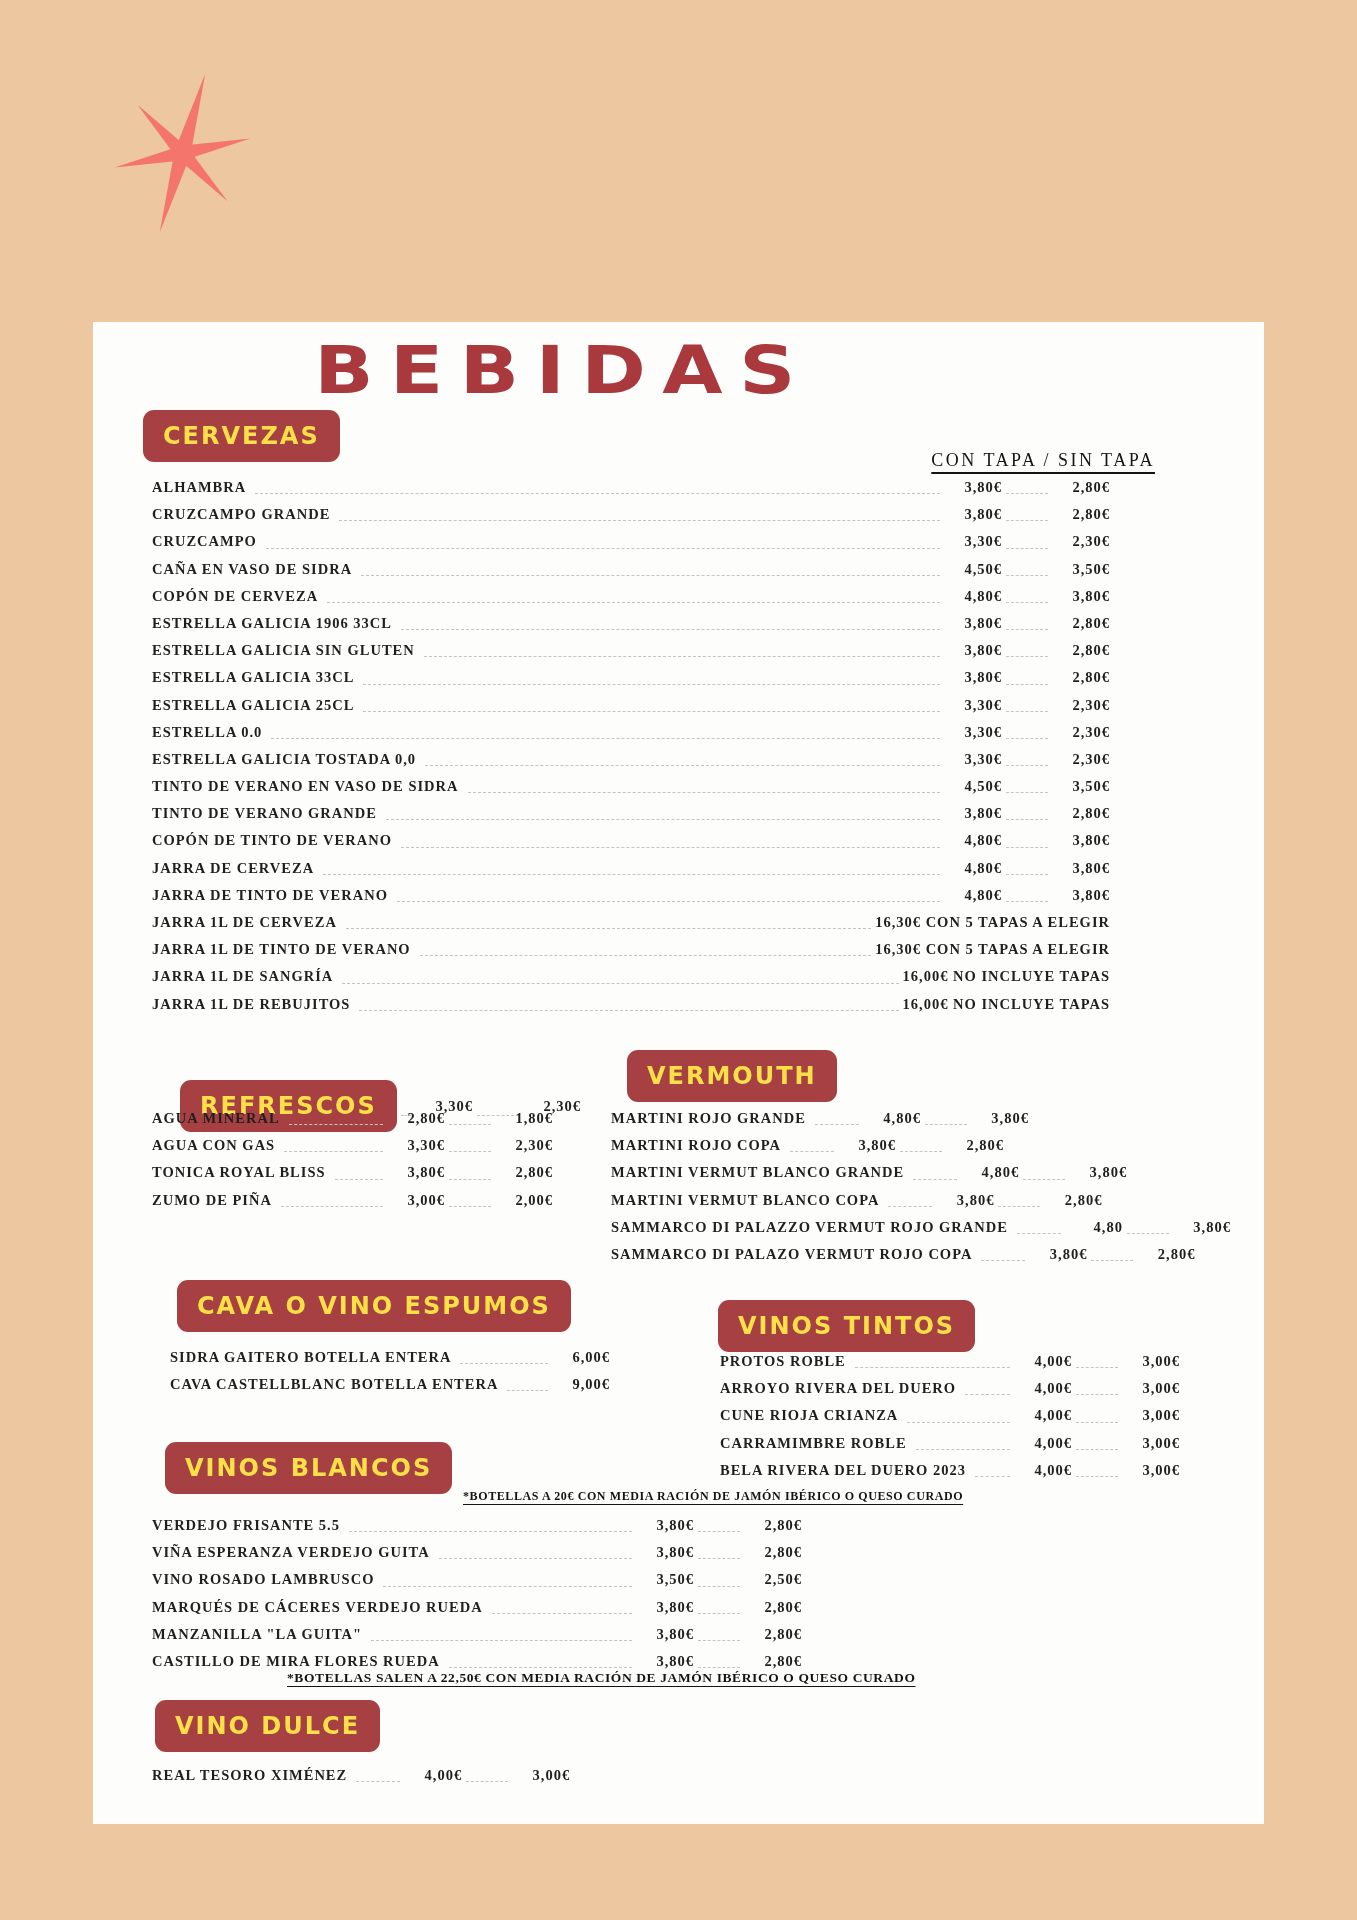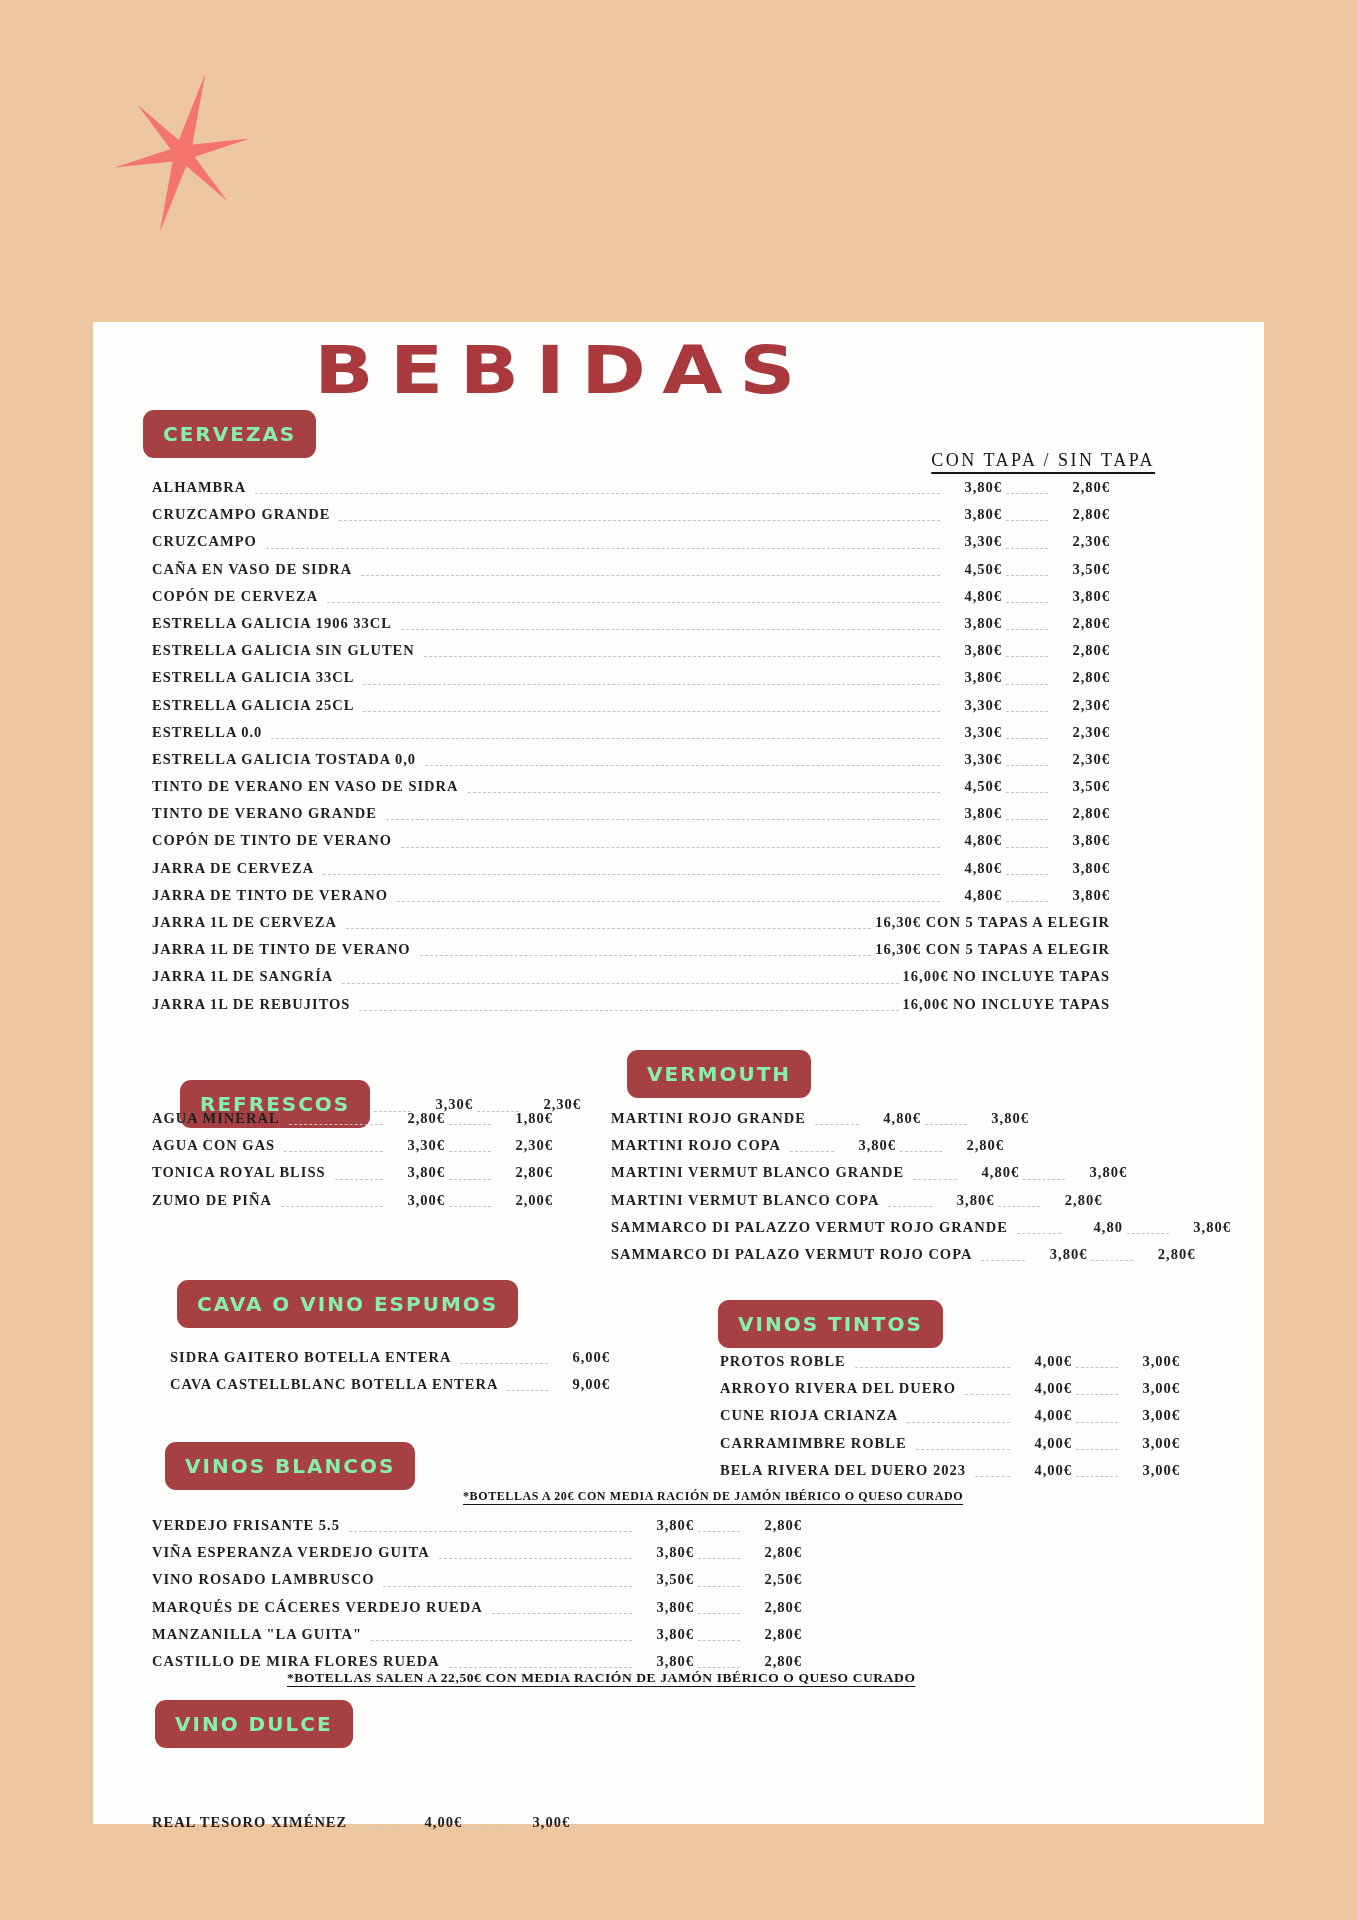--- a/index.html
+++ b/index.html
@@ -5,22 +5,22 @@
   html,body{margin:0;padding:0;}
   #page{position:relative;width:1357px;height:1920px;background:#ecc7a0;overflow:hidden;
         font-family:"Liberation Serif", serif;}
   #card{position:absolute;left:93px;top:322px;width:1171px;height:1502px;background:#fdfdfb;border-radius:0;}
   #star{position:absolute;left:100px;top:68px;width:165px;height:170px;}
 
   .page-title{position:absolute;left:30px;top:10px;width:880px;text-align:center;
     font-family:"DejaVu Sans", sans-serif;font-weight:800;font-size:66px;letter-spacing:14px;
     color:#a9393d;transform:scaleX(1.18);transform-origin:50% 50%;white-space:nowrap;}
 
-  .badge{position:absolute;display:inline-block;background:#a64043;color:#86efac;
-    font-family:"DejaVu Sans", sans-serif;font-weight:700;font-size:20px;letter-spacing:2px;
+  .badge{position:absolute;display:inline-block;background:#a64043;color:#fde047;
+    font-family:"DejaVu Sans", sans-serif;font-weight:700;font-size:24px;letter-spacing:2px;
     padding:12px 20px;border-radius:11px;white-space:nowrap;}
 
   .price-header{position:absolute;right:109px;top:128px;font-weight:400;font-size:18px;letter-spacing:2.5px;
     color:#141414;text-decoration:underline;text-underline-offset:6px;text-decoration-thickness:1.5px;white-space:nowrap;}
 
   .menu-list{position:absolute;}
   .menu-row{display:flex;align-items:baseline;height:27.2px;line-height:27.2px;
     font-size:14.5px;font-weight:700;letter-spacing:1px;color:#1f1f1f;white-space:nowrap;}
   .item-name{margin-right:5px;}
   .leader{display:block;border-bottom:1.6px dashed #c4c4c4;align-self:flex-end;margin-bottom:7px;margin-left:4px;margin-right:4px;}
@@ -48,21 +48,21 @@
   #list-refrescos{left:59px;top:783px;width:401px;}
   #badge-vermouth{left:534px;top:728px;}
   #list-vermouth{left:518px;top:783px;}
   #badge-cava{left:84px;top:958px;}
   #list-cava{left:77px;top:1022px;width:440px;}
   #badge-vinos-tintos{left:625px;top:978px;}
   #list-vinos-tintos{left:627px;top:1026px;width:460px;}
   #badge-vinos-blancos{left:72px;top:1120px;}
   #list-vinos-blancos{left:59px;top:1190px;width:650px;}
   #badge-vino-dulce{left:62px;top:1378px;}
-  #list-vino-dulce{left:59px;top:1440px;margin-top:47px;}
+  #list-vino-dulce{left:59px;top:1440px;}
 </style>
 </head>
 <body>
 
 <div id="page">
 
   <svg id="star" viewBox="0 0 100 100" aria-hidden="true">
     <g fill="#f4756c" transform="rotate(16 50 50)">
       <polygon points="50,0 55,50 50,100 45,50"></polygon>
       <polygon points="50,8 54.5,50 50,92 45.5,50" transform="rotate(62 50 50)"></polygon>

